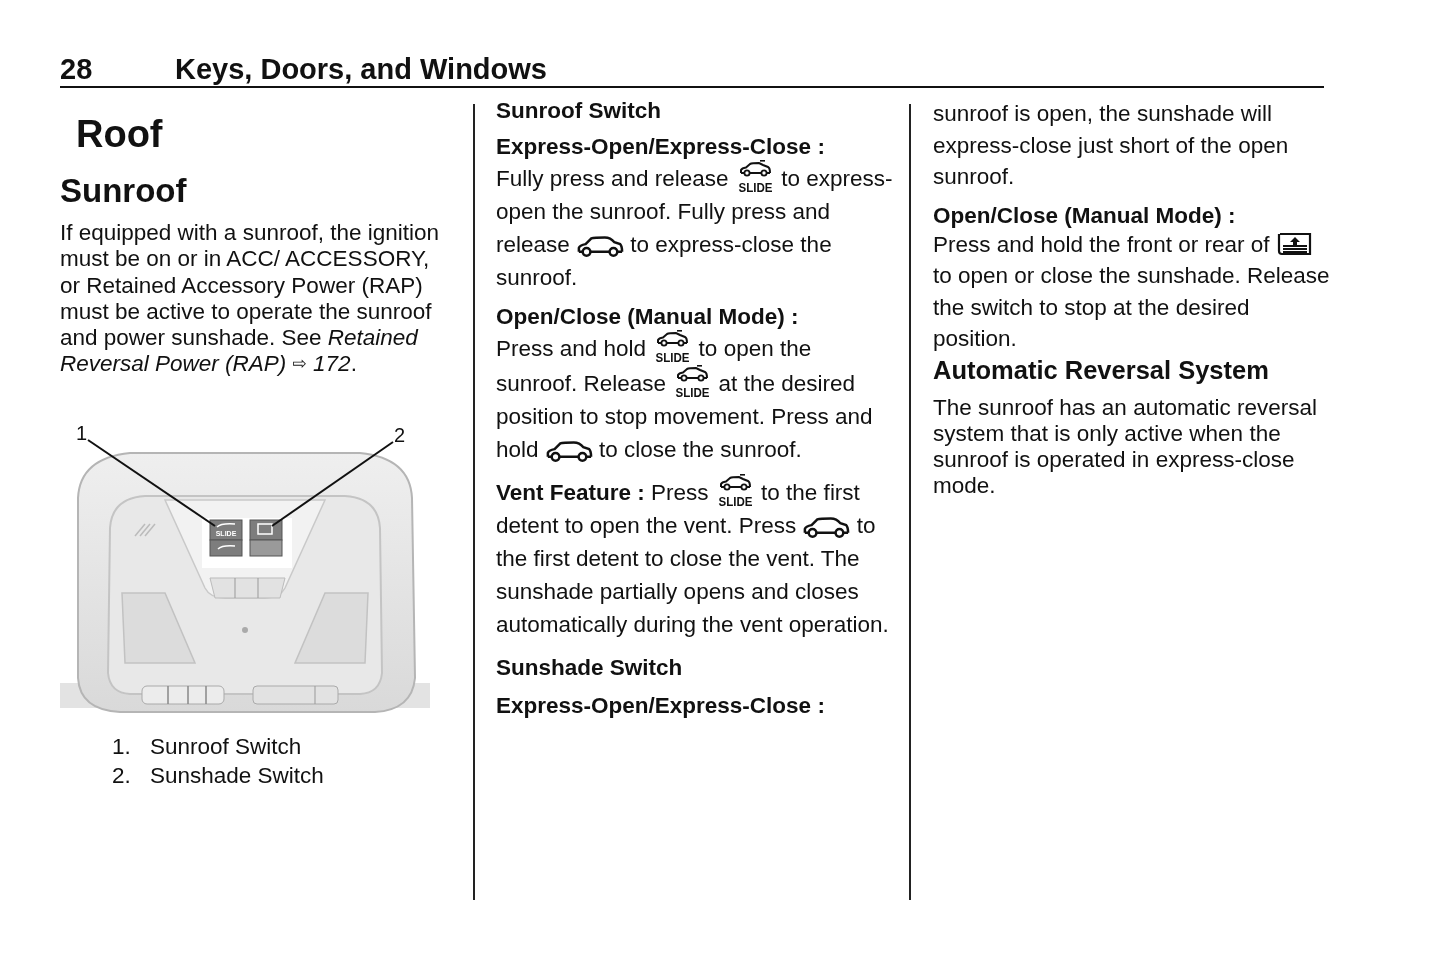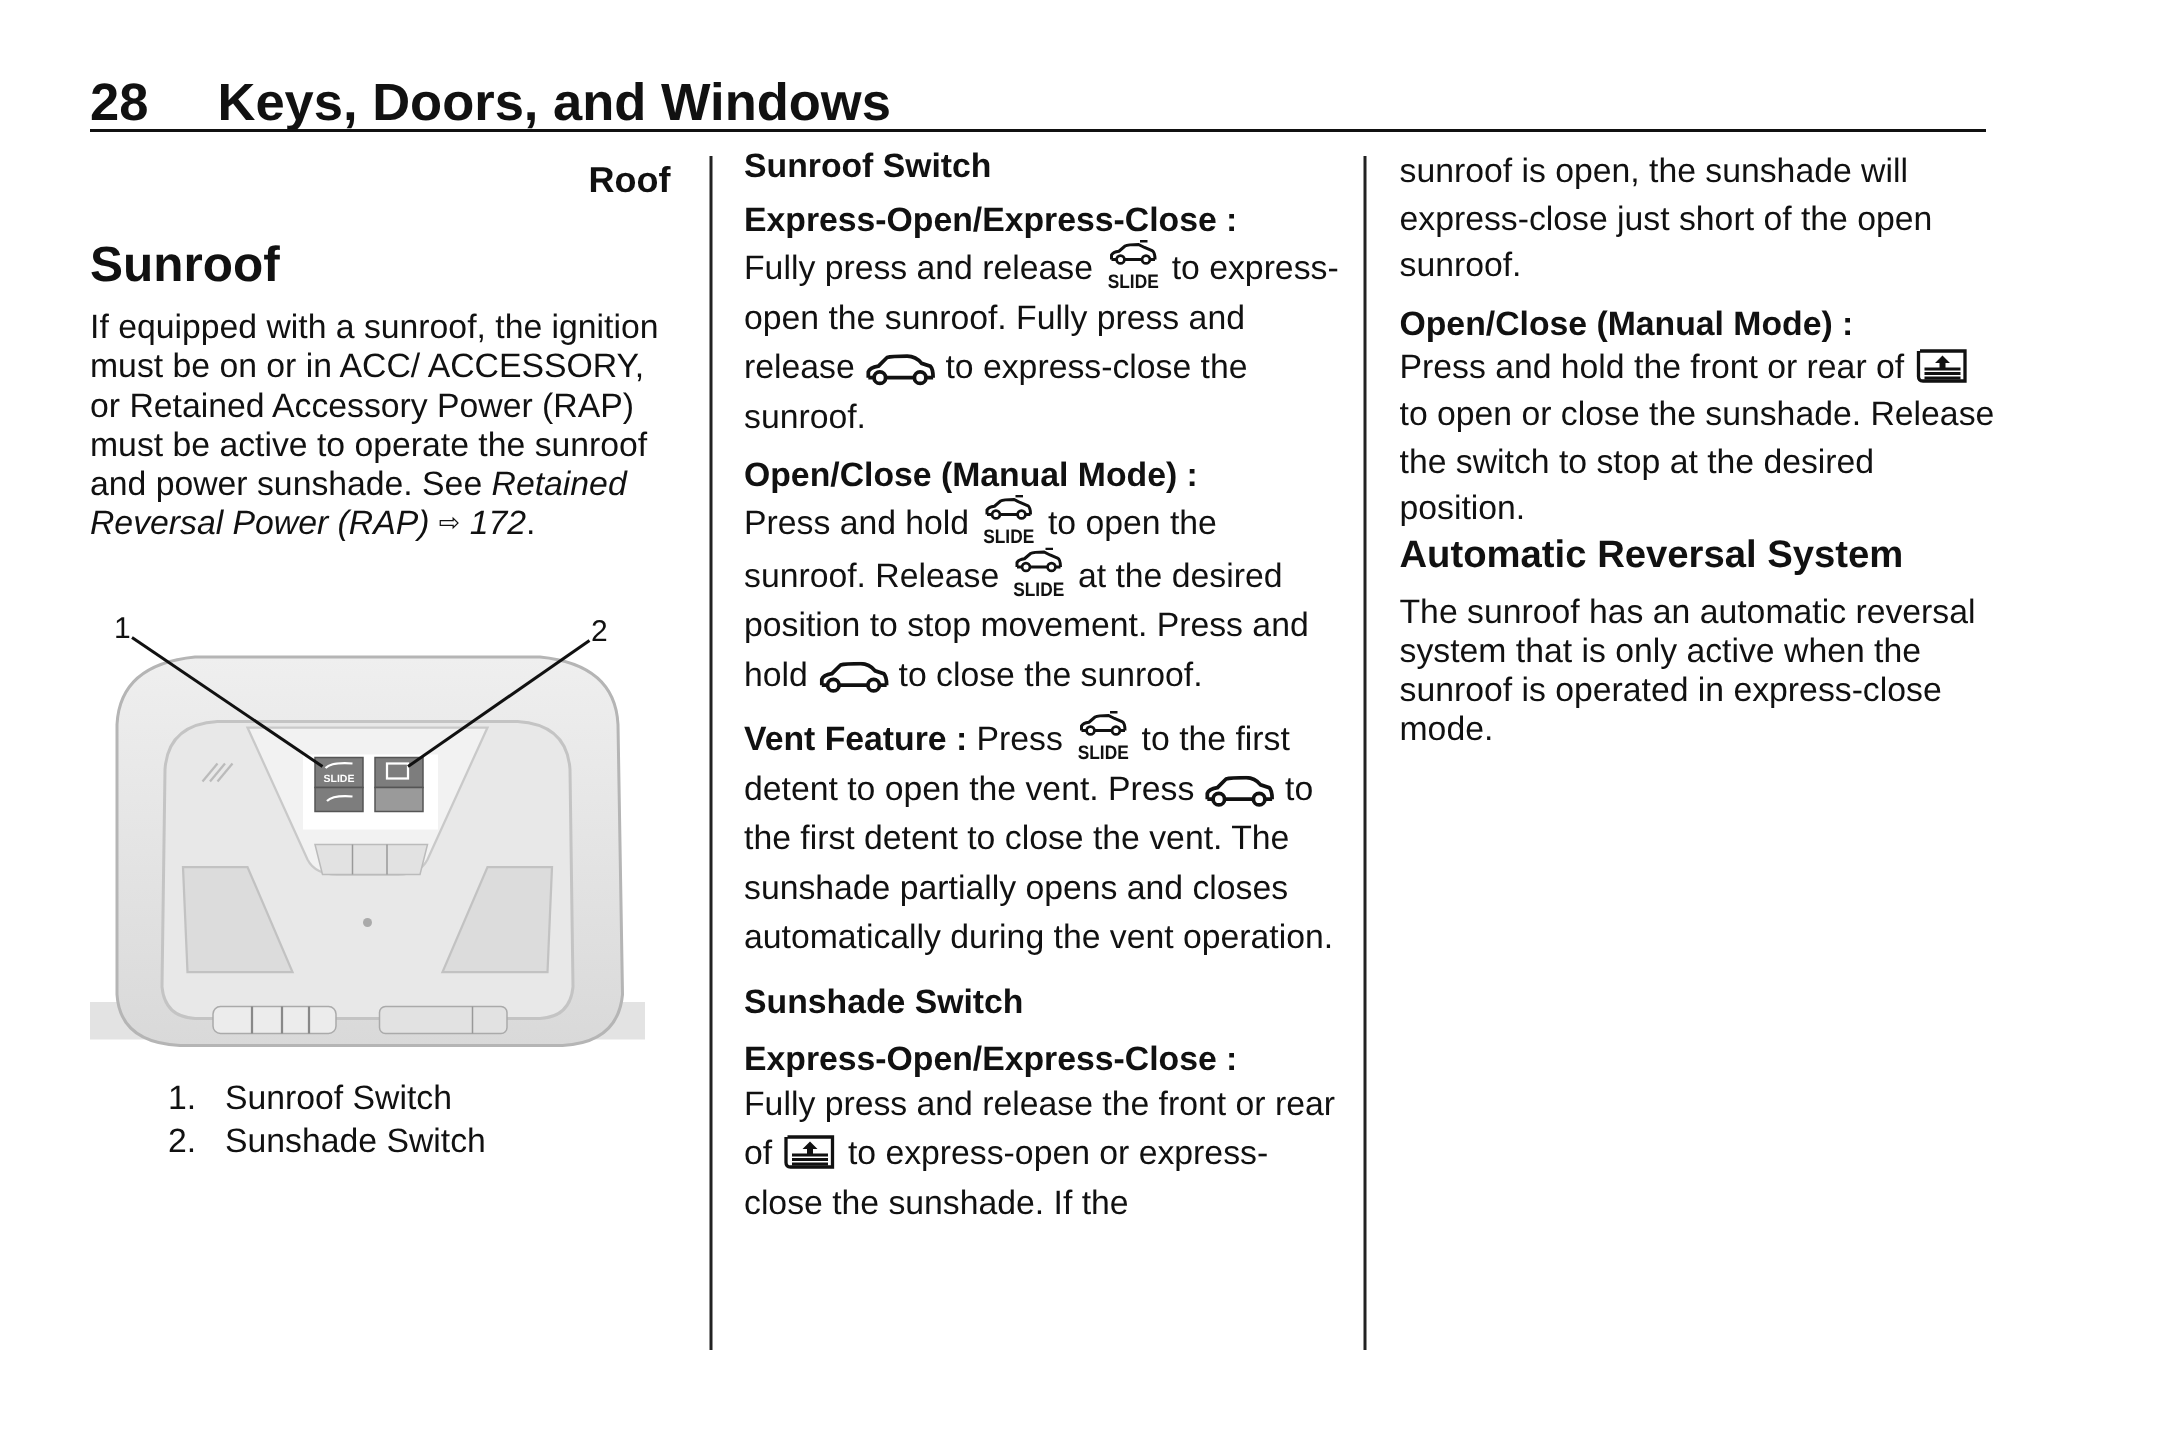--- a/index.html
+++ b/index.html
@@ -4,32 +4,33 @@
 <style>
   html, body { margin: 0; padding: 0; background: #ffffff; }
   body {
     width: 1445px; height: 965px; position: relative; overflow: hidden;
     font-family: "Liberation Sans", sans-serif; color: #111111;
   }
   .header {
     position: absolute; left: 60px; top: 52px; width: 1264px; height: 36px;
     border-bottom: 2px solid #111;
     display: flex; align-items: flex-end;
-    font-weight: bold; font-size: 35px; line-height: 30px; padding-bottom: 2px;
+    font-weight: bold; font-size: 29px; line-height: 30px; padding-bottom: 2px;
     box-sizing: border-box;
+    gap: 30px;
   }
   .header .pg { width: 85px; }
   .col { position: absolute; top: 96px; }
   .col1 { left: 60px; width: 390px; }
   .col2 { left: 496px; width: 400px; }
   .col3 { left: 933px; width: 400px; }
   .vrule { position: absolute; top: 104px; width: 1.5px; background: #222; height: 796px; }
   .vr1 { left: 473px; }
   .vr2 { left: 909px; }
-  h1.roof { font-size: 24px; font-weight: bold; margin: 3px; line-height: 44px; text-align: right; }
+  h1.roof { font-size: 38px; font-weight: bold; margin: 16px; line-height: 44px; }
   h2.sunroof { font-size: 33px; font-weight: bold; margin: 14px 0 0 0; line-height: 38px; }
   p { margin: 0; font-size: 22.5px; line-height: 26.3px; }
   .intro { margin-top: 10px; }
   em { font-style: italic; }
   .h3 { font-weight: bold; font-size: 22.5px; line-height: 26px; }
   .h-sec { font-size: 25.5px; font-weight: bold; line-height: 30px; }
   .tall p.tl { line-height: 33px; }
   .b { font-weight: bold; }
   .icon { display: inline-block; vertical-align: -6px; }
   .figure { position: relative; width: 370px; height: 300px; margin-top: 40px; }
@@ -177,25 +178,20 @@
   <p class="tl" style="margin-top:8px;">
     <span class="b">Vent Feature :</span><span> Press </span><svg class="icon" width="40" height="34" style="vertical-align:-8px;">
         <use href="#sym-slide"></use>
       </svg><span> to the first detent to open the vent. Press </span><svg class="icon" width="48" height="22">
         <use href="#sym-car"></use>
       </svg><span> to the first detent to close the vent. The sunshade partially opens and closes automatically during the vent operation.</span>
   </p>
 
   <div class="h3" style="margin-top:14px;">Sunshade Switch</div>
   <div class="h3" style="margin-top:12px;">Express-Open/Express-Close :</div>
-  <p class="tl">
-    <span>Fully press and release the front or rear of </span><svg class="icon" width="38" height="26">
-        <use href="#sym-shade"></use>
-      </svg><span> to express-open or express-close the sunshade. If the</span>
-  </p>
 </div>
 
 <div class="col col3 tall" style="top:98px;">
   <p class="tl" style="line-height:31.5px;">sunroof is open, the sunshade will express-close just short of the open sunroof.</p>
 
   <div class="h3" style="margin-top:10px;">Open/Close (Manual Mode) :</div>
   <p class="tl" style="line-height:31.5px;">
     <span>Press and hold the front or rear of </span><svg class="icon" width="38" height="26">
         <use href="#sym-shade"></use>
       </svg><span> to open or close the sunshade. Release the switch to stop at the desired position.</span>

